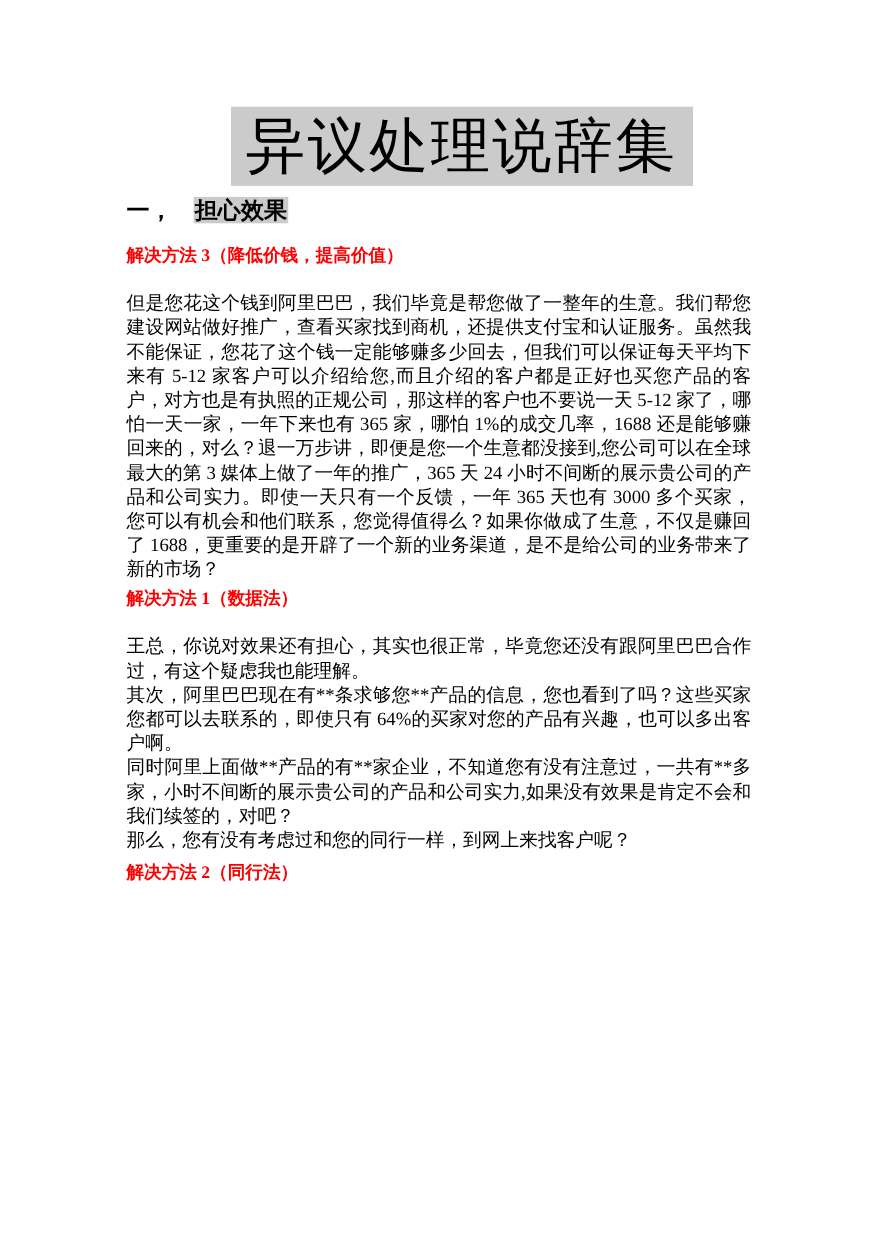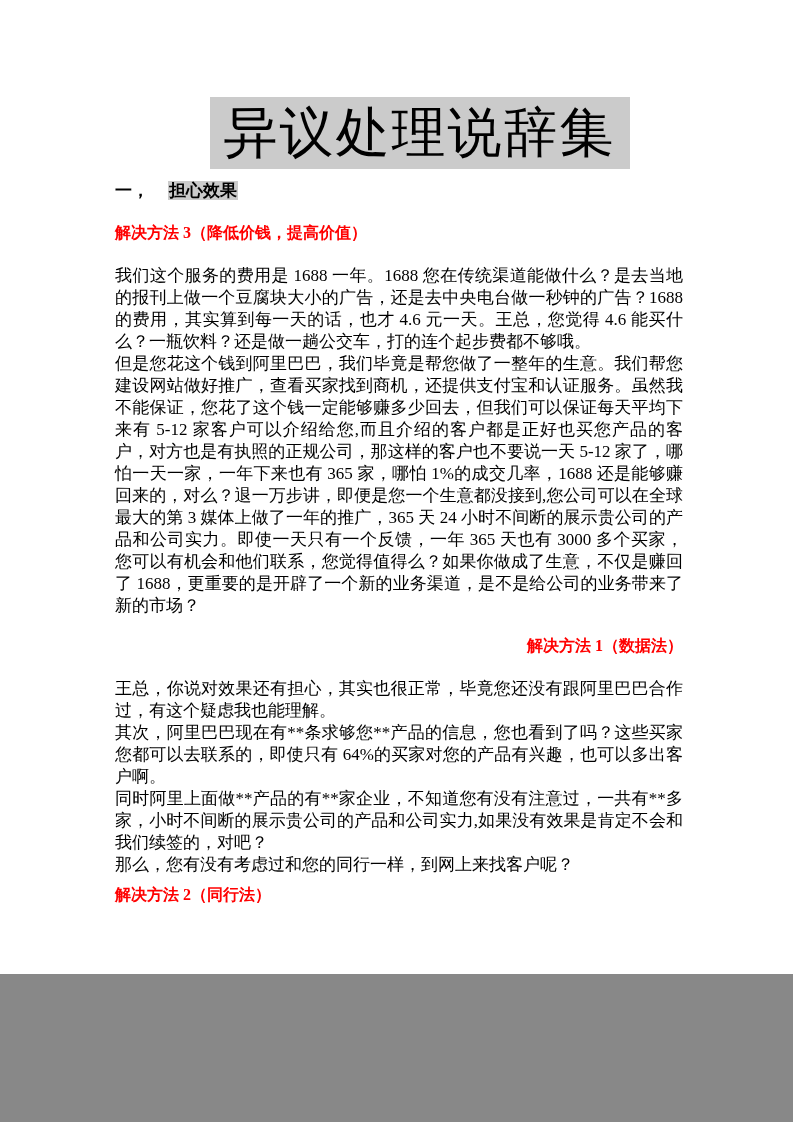--- a/index.html
+++ b/index.html
@@ -1,19 +1,19 @@
 <!DOCTYPE html>
 <html><head>
 <meta charset="utf-8">
 <style>
   html, body { margin: 0; padding: 0; background: #888; }
   .page {
     position: relative;
     width: 793px;
-    height: 974px;
+    height: 1122px;
     margin: 0 auto;
     background: #ffffff;
     overflow: hidden;
     font-family: "Liberation Serif", "DejaVu Serif", serif;
     color: #000000;
   }
   .title-wrap {
     padding-top: 97px;
     text-align: center;
   }
@@ -27,38 +27,38 @@
     line-height: 68px;
     font-weight: 400;
     letter-spacing: 2px;
     white-space: nowrap;
   }
   .content {
     padding: 0 110px 0 115px;
   }
   .outline-line {
     margin-top: 11px;
-    font-size: 17px;
+    font-size: 21px;
     line-height: 22px;
     font-weight: 700;
   }
   .outline-label {
     background: #cbcbcb;
     margin-left: 19px;
     padding: 0 1px;
   }
   .red-heading {
     margin: 0;
     color: #ff0000;
     font-size: 16px;
     line-height: 22px;
     font-weight: 700;
   }
   .rh-1 { margin-top: 20px; }
-  .rh-2 { margin-top: 18px; text-align: right; }
+  .rh-2 { margin-top: 5px; }
   .rh-3 { margin-top: 8px; }
   .para-block {
     margin-top: 21px;
     font-size: 17px;
     line-height: 22px;
     text-align: justify;
     text-justify: inter-ideograph;
     word-break: break-all;
   }
   .para-block p { margin: 0; }
@@ -74,21 +74,20 @@
 
   <div class="content">
 
     <div class="outline-line">
       <span class="outline-numeral">一，</span><span class="outline-label">担心效果</span>
     </div>
 
     <h2 class="red-heading rh-1">解决方法 3（降低价钱，提高价值）</h2>
 
     <div class="para-block">
-      <p>我们这个服务的费用是 1688 一年。1688 您在传统渠道能做什么？是去当地的报刊上做一个豆腐块大小的广告，还是去中央电台做一秒钟的广告？1688 的费用，其实算到每一天的话，也才 4.6 元一天。王总，您觉得 4.6 能买什么？一瓶饮料？还是做一趟公交车，打的连个起步费都不够哦。</p>
       <p>但是您花这个钱到阿里巴巴，我们毕竟是帮您做了一整年的生意。我们帮您建设网站做好推广，查看买家找到商机，还提供支付宝和认证服务。虽然我不能保证，您花了这个钱一定能够赚多少回去，但我们可以保证每天平均下来有 5-12 家客户可以介绍给您,而且介绍的客户都是正好也买您产品的客户，对方也是有执照的正规公司，那这样的客户也不要说一天 5-12 家了，哪怕一天一家，一年下来也有 365 家，哪怕 1%的成交几率，1688 还是能够赚回来的，对么？退一万步讲，即便是您一个生意都没接到,您公司可以在全球最大的第 3 媒体上做了一年的推广，365 天 24 小时不间断的展示贵公司的产品和公司实力。即使一天只有一个反馈，一年 365 天也有 3000 多个买家，您可以有机会和他们联系，您觉得值得么？如果你做成了生意，不仅是赚回了 1688，更重要的是开辟了一个新的业务渠道，是不是给公司的业务带来了新的市场？</p>
     </div>
 
     <h2 class="red-heading rh-2">解决方法 1（数据法）</h2>
 
     <div class="para-block">
       <p>王总，你说对效果还有担心，其实也很正常，毕竟您还没有跟阿里巴巴合作过，有这个疑虑我也能理解。</p>
       <p>其次，阿里巴巴现在有**条求够您**产品的信息，您也看到了吗？这些买家您都可以去联系的，即使只有 64%的买家对您的产品有兴趣，也可以多出客户啊。</p>
       <p>同时阿里上面做**产品的有**家企业，不知道您有没有注意过，一共有**多家，小时不间断的展示贵公司的产品和公司实力,如果没有效果是肯定不会和我们续签的，对吧？</p>
       <p>那么，您有没有考虑过和您的同行一样，到网上来找客户呢？</p>

